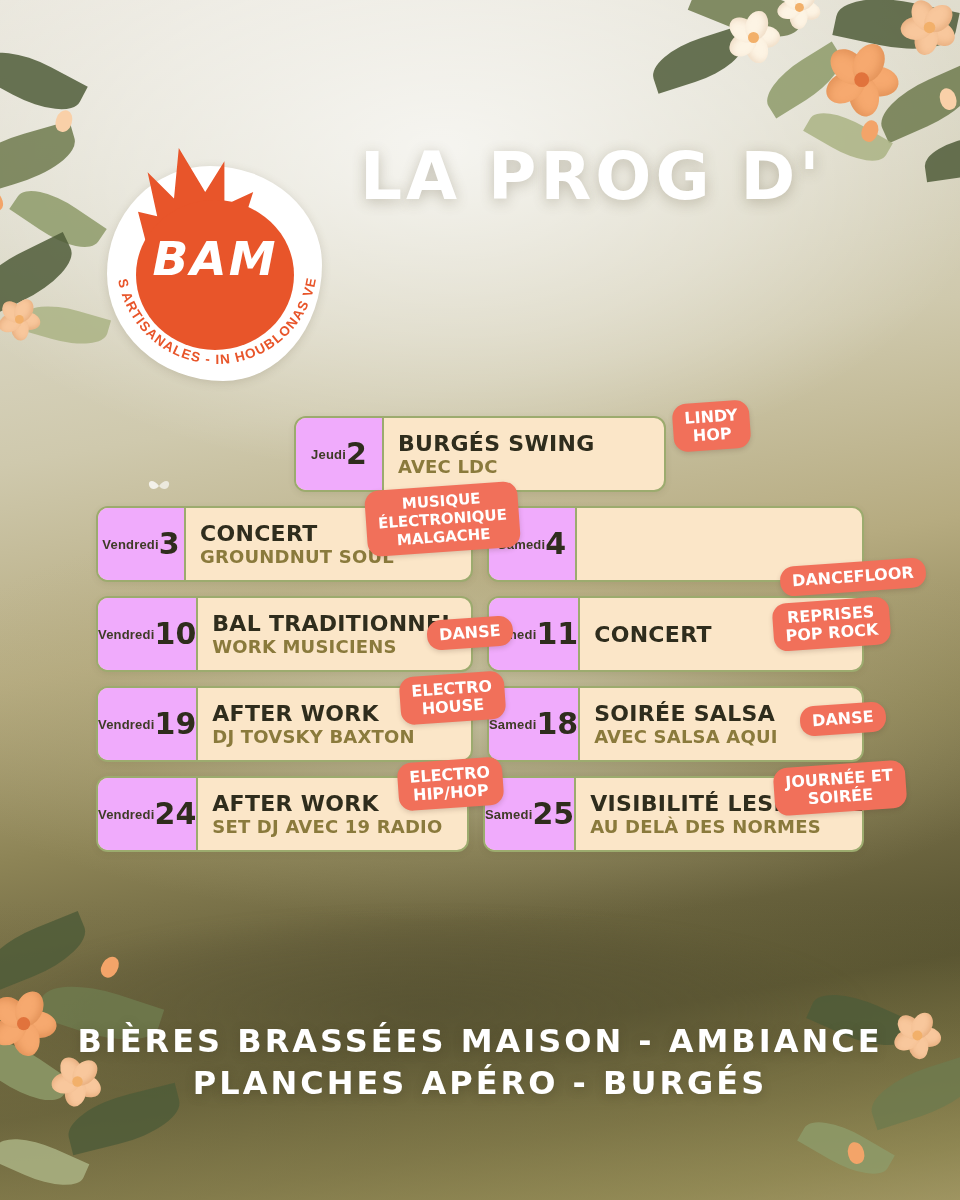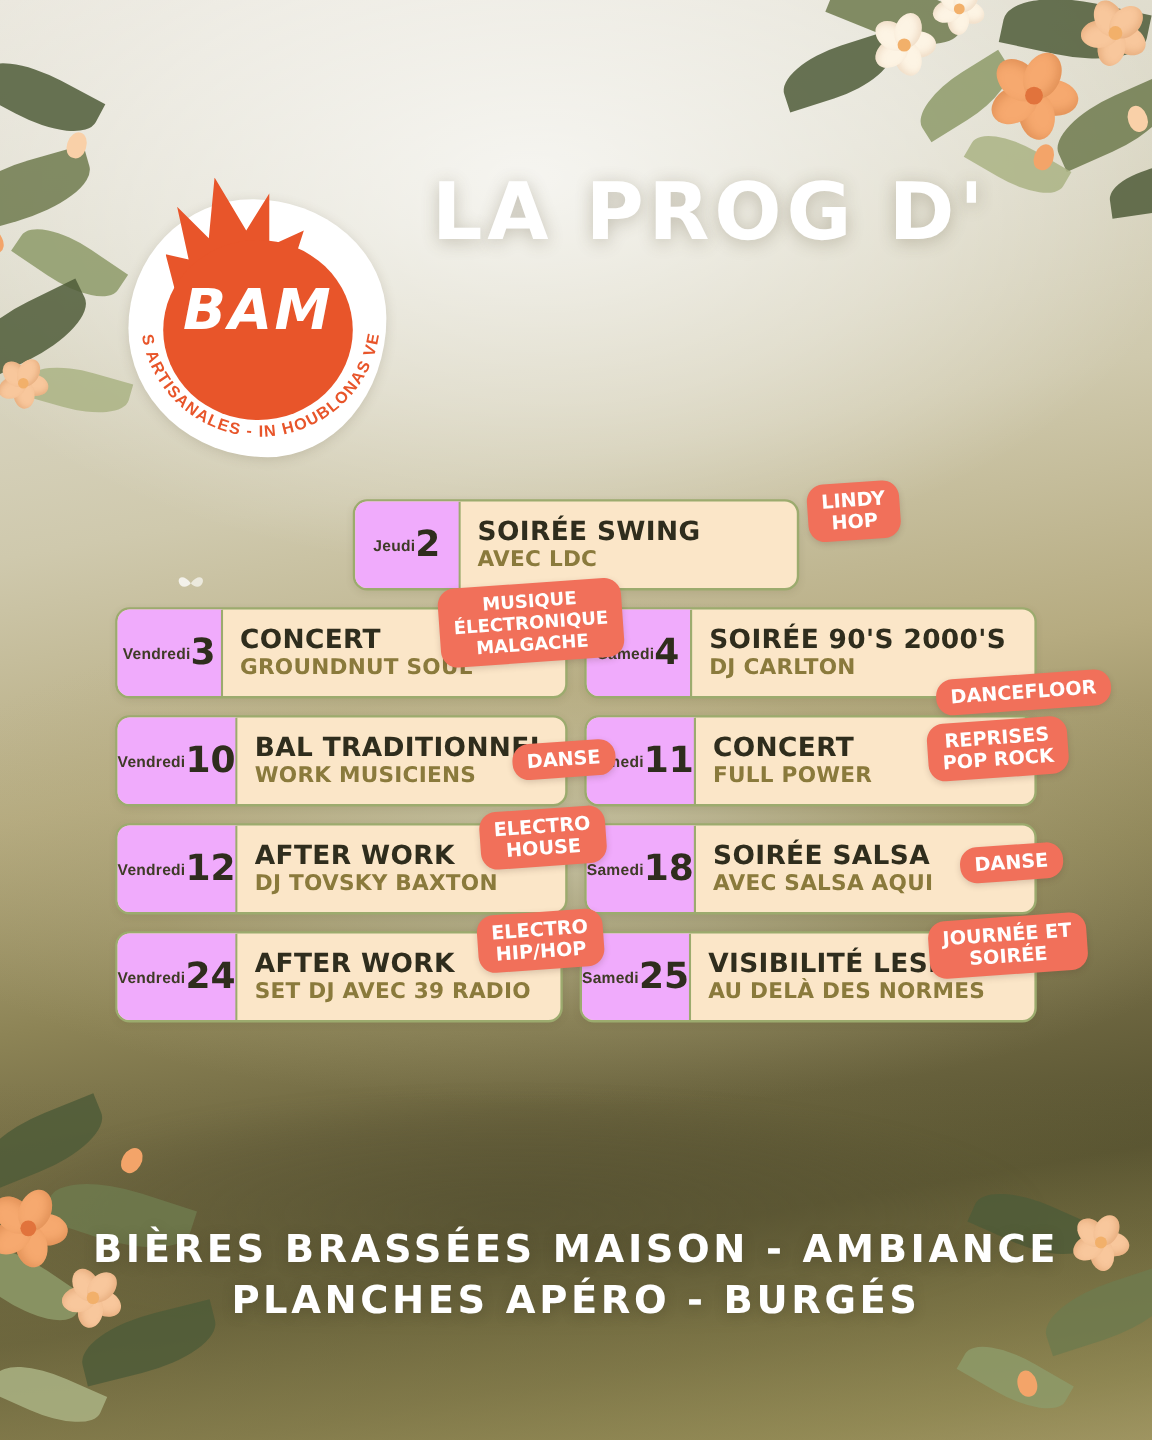--- a/index.html
+++ b/index.html
@@ -434,21 +434,21 @@
 
   <div class="schedule">
 
     <div class="row single">
       <div class="event" style="width:368px;">
         <div class="date">
           <div class="dow">Jeudi</div>
           <div class="num">2</div>
         </div>
         <div class="info">
-          <div class="name">SOIRÉE SWING</div>
+          <div class="name">BURGÉS SWING</div>
           <div class="sub">AVEC LDC</div>
         </div>
         <div class="tag" style="right:-86px; top:-16px;">LINDY
 HOP</div>
       </div>
     </div>
 
     <div class="row">
       <div class="event">
         <div class="date">
@@ -461,24 +461,20 @@
         </div>
         <div class="tag" style="right:-48px; top:-22px; font-size:15px;">MUSIQUE
 ÉLECTRONIQUE
 MALGACHE</div>
       </div>
       <div class="event">
         <div class="date">
           <div class="dow">Samedi</div>
           <div class="num">4</div>
         </div>
-        <div class="info">
-          <div class="name">SOIRÉE 90'S 2000'S</div>
-          <div class="sub">DJ CARLTON</div>
-        </div>
         <div class="tag" style="right:-64px; bottom:-12px;">DANCEFLOOR</div>
       </div>
     </div>
 
     <div class="row">
       <div class="event">
         <div class="date">
           <div class="dow">Vendredi</div>
           <div class="num">10</div>
         </div>
@@ -488,32 +484,31 @@
         </div>
         <div class="tag" style="right:-42px; top:20px;">DANSE</div>
       </div>
       <div class="event">
         <div class="date">
           <div class="dow">Samedi</div>
           <div class="num">11</div>
         </div>
         <div class="info">
           <div class="name">CONCERT</div>
-          <div class="sub">FULL POWER</div>
         </div>
         <div class="tag" style="right:-28px; top:2px;">REPRISES
 POP ROCK</div>
       </div>
     </div>
 
     <div class="row">
       <div class="event">
         <div class="date">
           <div class="dow">Vendredi</div>
-          <div class="num">12</div>
+          <div class="num">19</div>
         </div>
         <div class="info">
           <div class="name">AFTER WORK</div>
           <div class="sub">DJ TOVSKY BAXTON</div>
         </div>
         <div class="tag" style="right:-34px; top:-14px;">ELECTRO
 HOUSE</div>
       </div>
       <div class="event">
         <div class="date">
@@ -529,21 +524,21 @@
     </div>
 
     <div class="row">
       <div class="event">
         <div class="date">
           <div class="dow">Vendredi</div>
           <div class="num">24</div>
         </div>
         <div class="info">
           <div class="name">AFTER WORK</div>
-          <div class="sub">SET DJ AVEC 39 RADIO</div>
+          <div class="sub">SET DJ AVEC 19 RADIO</div>
         </div>
         <div class="tag" style="right:-36px; top:-18px;">ELECTRO
 HIP/HOP</div>
       </div>
       <div class="event">
         <div class="date">
           <div class="dow">Samedi</div>
           <div class="num">25</div>
         </div>
         <div class="info">

